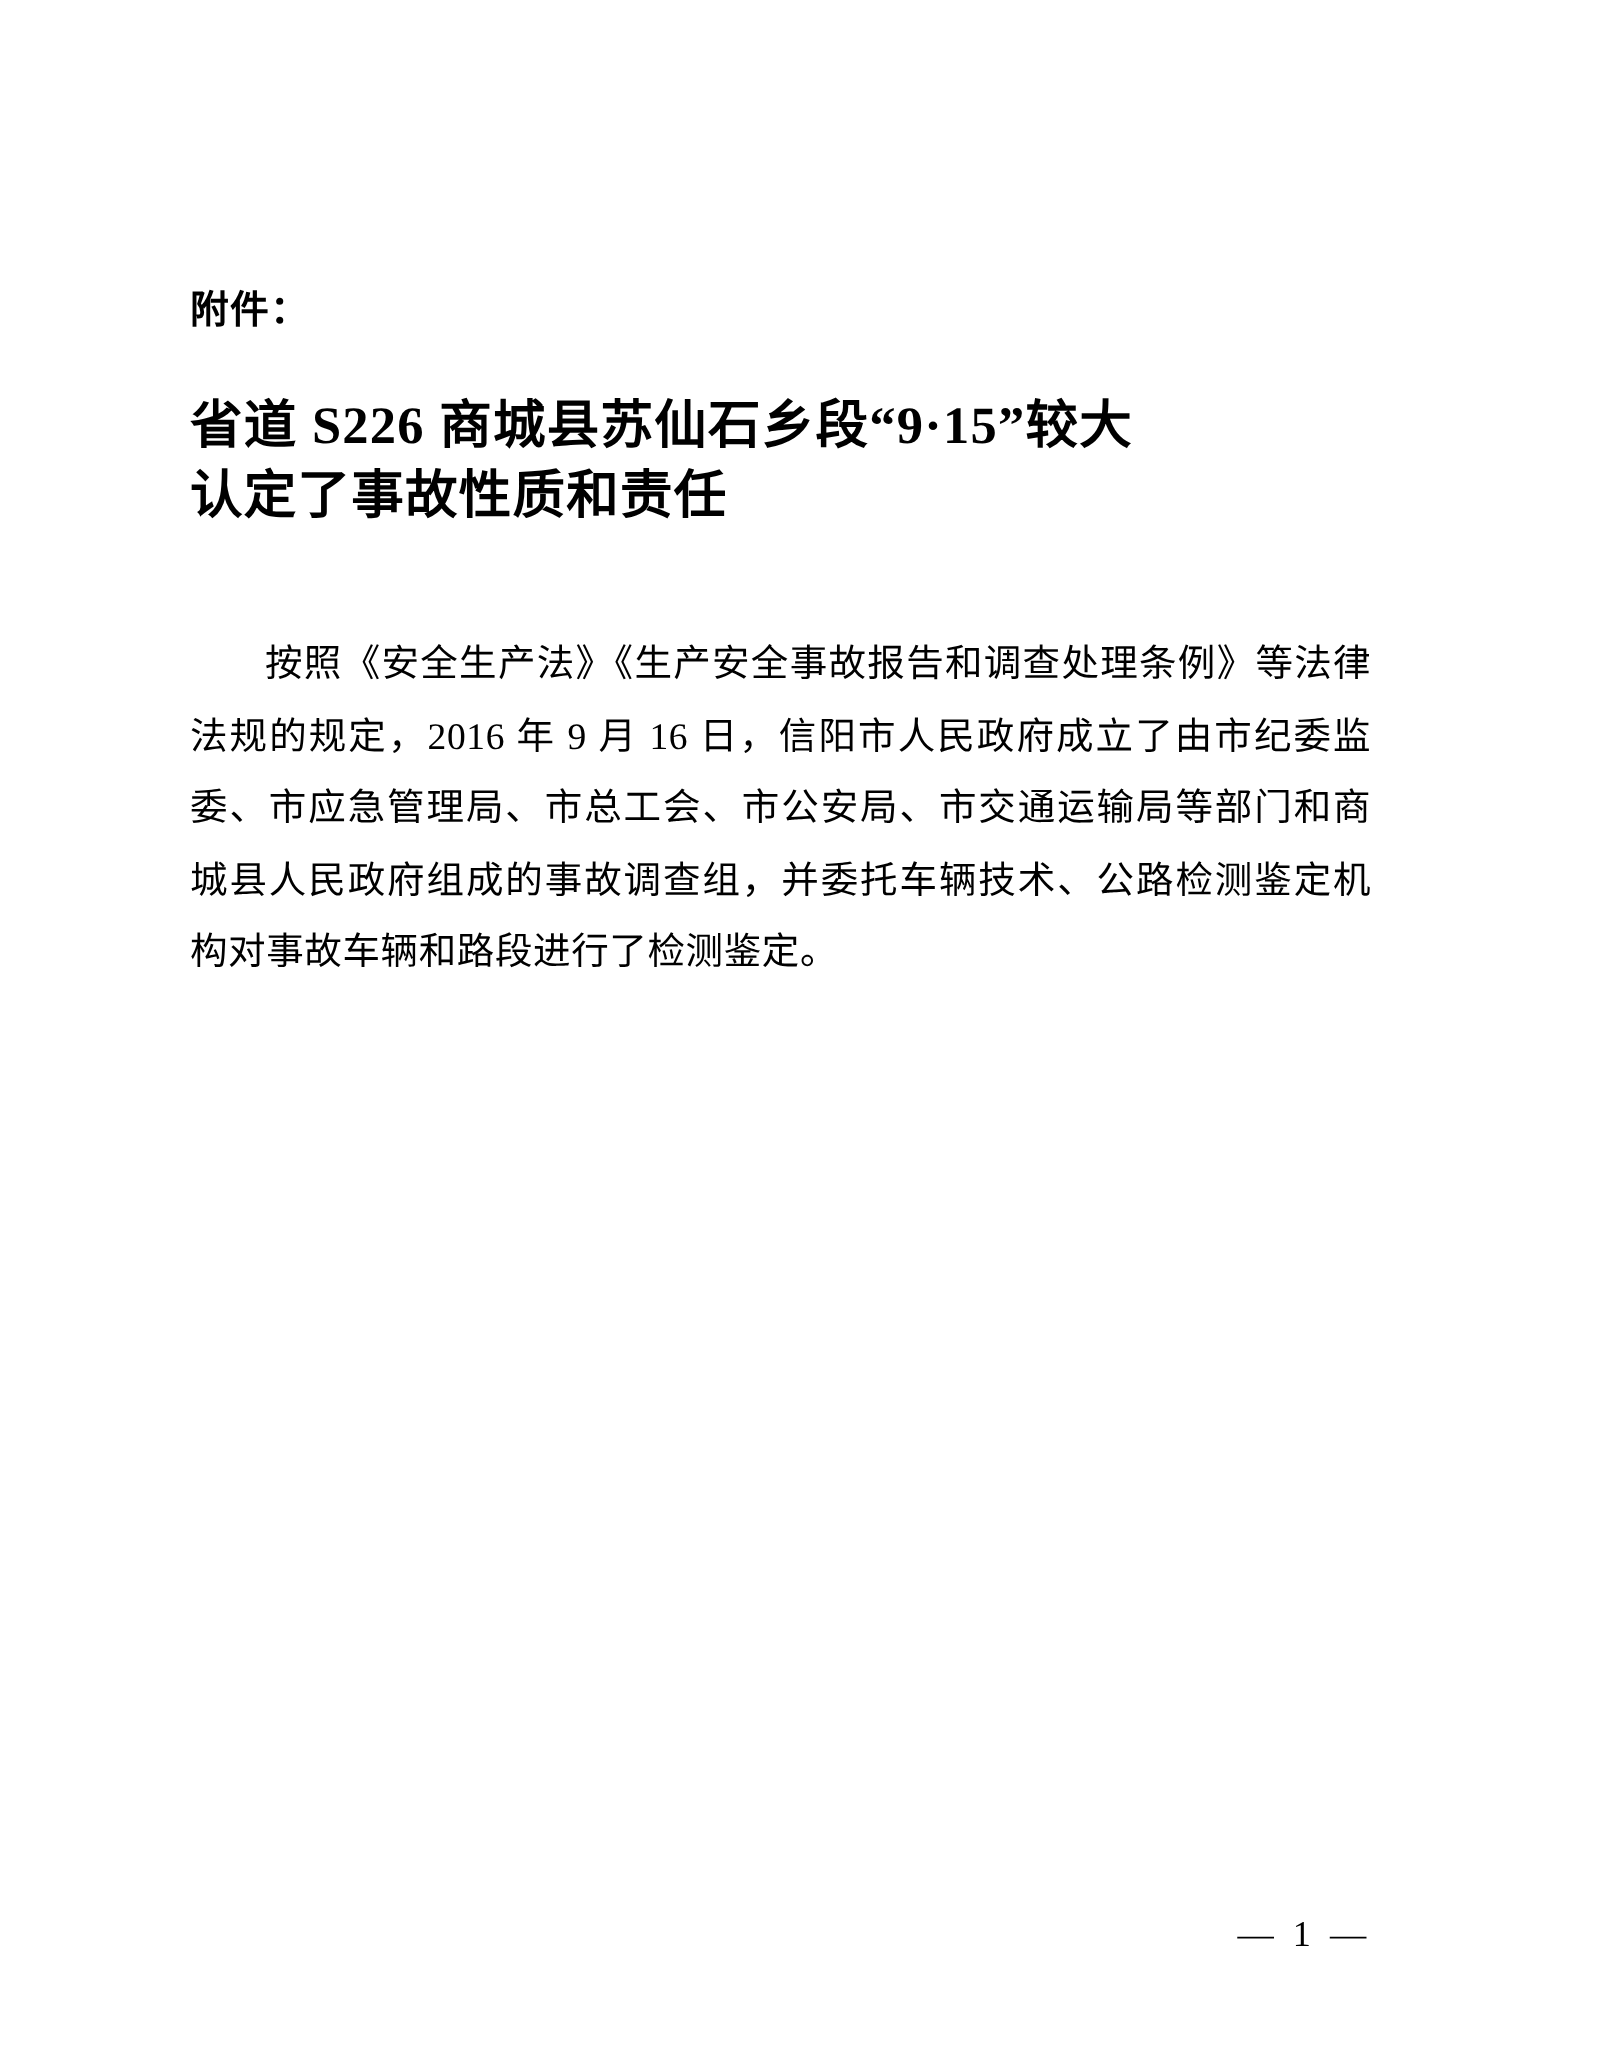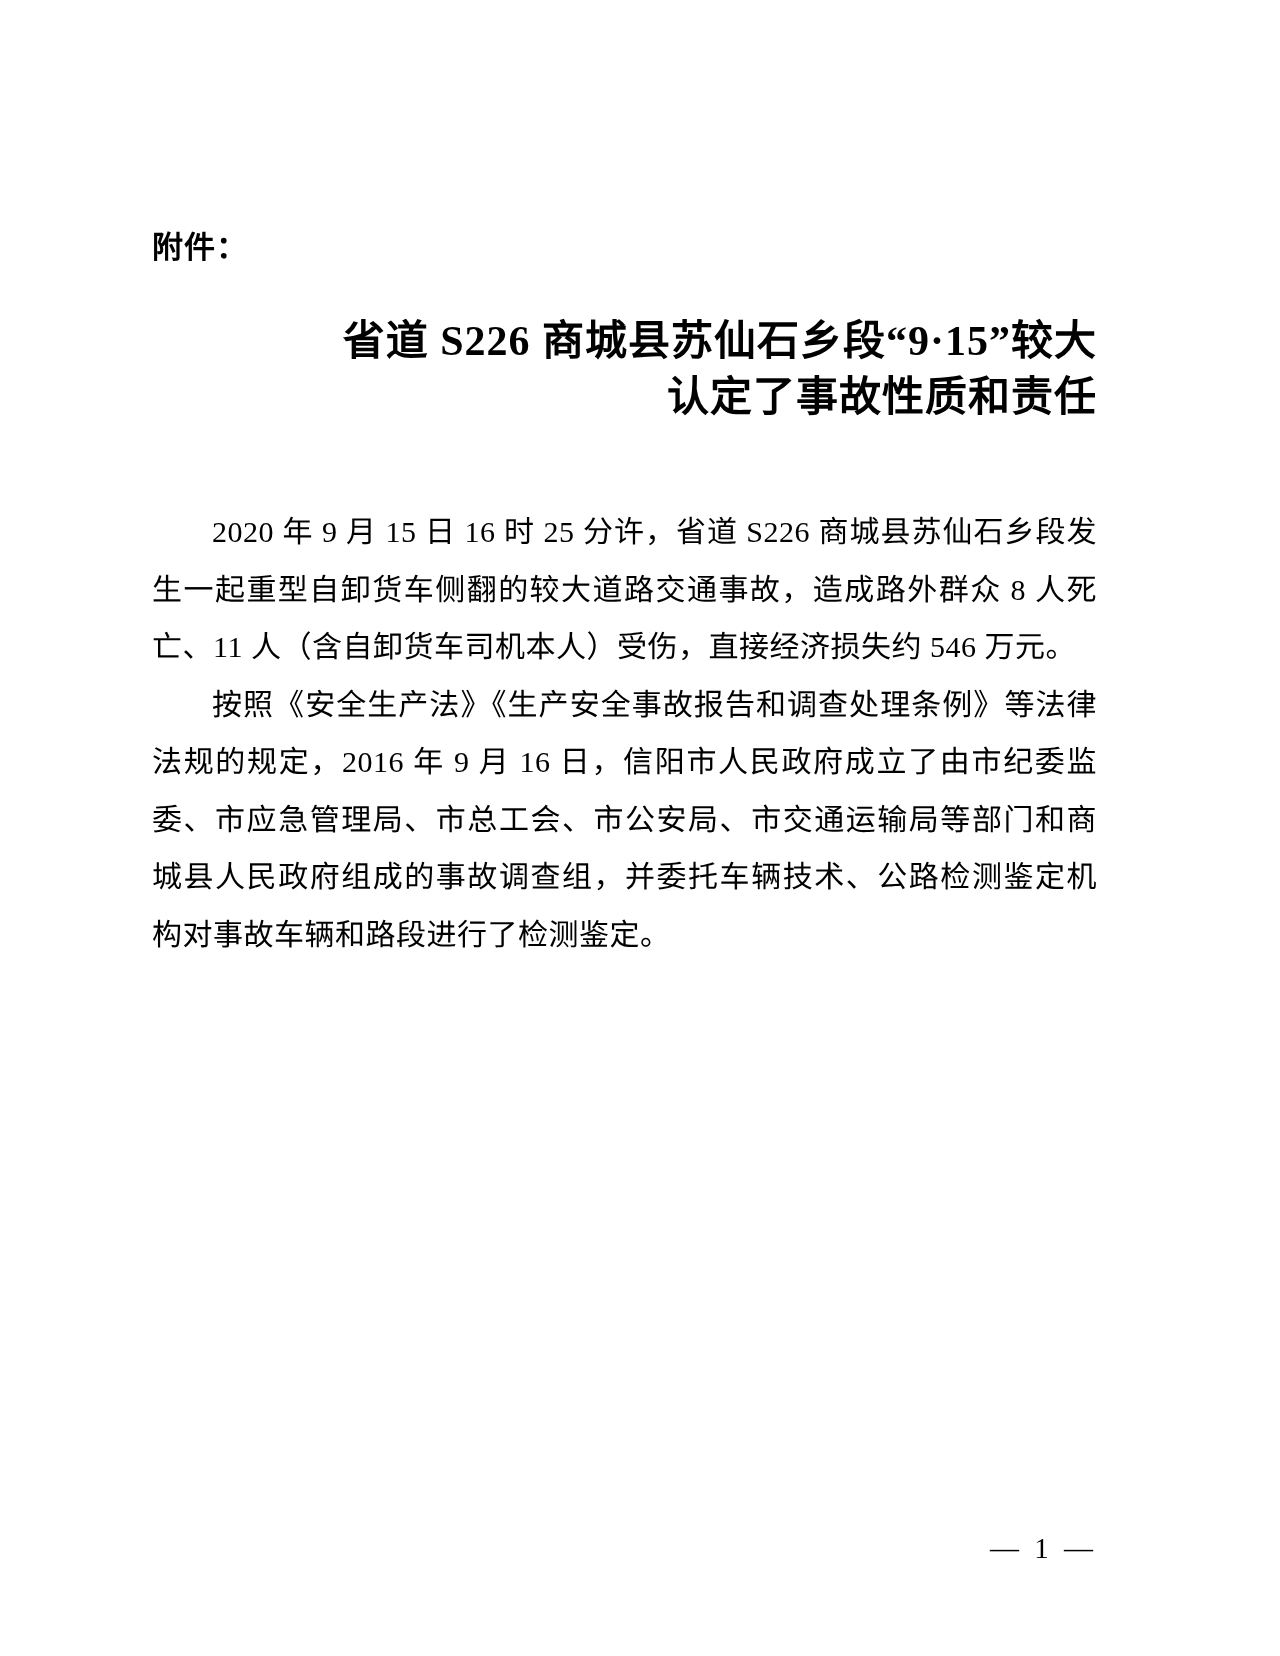--- a/index.html
+++ b/index.html
@@ -18,21 +18,21 @@
     color: #000000;
     overflow: hidden;
   }
   .attachment-label {
     font-size: 31px;
     font-weight: bold;
     letter-spacing: 1px;
     margin: 0 0 46px 0;
   }
   .doc-title {
-    text-align: right;
+    text-align: left;
     font-weight: bold;
     font-size: 42px;
     line-height: 56px;
     margin: 0 0 78px 0;
     letter-spacing: 1px;
   }
   .doc-title .title-line {
     display: block;
   }
   .body-text p {
@@ -57,19 +57,18 @@
 <div class="page">
 
   <div class="attachment-label">附件：</div>
 
   <h1 class="doc-title">
     <span class="title-line">省道 S226 商城县苏仙石乡段“9·15”较大</span>
     <span class="title-line">认定了事故性质和责任</span>
   </h1>
 
   <div class="body-text">
-    <p>2020 年 9 月 15 日 16 时 25 分许，省道 S226 商城县苏仙石乡段发生一起重型自卸货车侧翻的较大道路交通事故，造成路外群众 8 人死亡、11 人（含自卸货车司机本人）受伤，直接经济损失约 546 万元。</p>
     <p>按照《安全生产法》《生产安全事故报告和调查处理条例》等法律法规的规定，2016 年 9 月 16 日，信阳市人民政府成立了由市纪委监委、市应急管理局、市总工会、市公安局、市交通运输局等部门和商城县人民政府组成的事故调查组，并委托车辆技术、公路检测鉴定机构对事故车辆和路段进行了检测鉴定。</p>
   </div>
 
   <div class="page-number">— 1 —</div>
 
 </div>
 
 </body></html>

